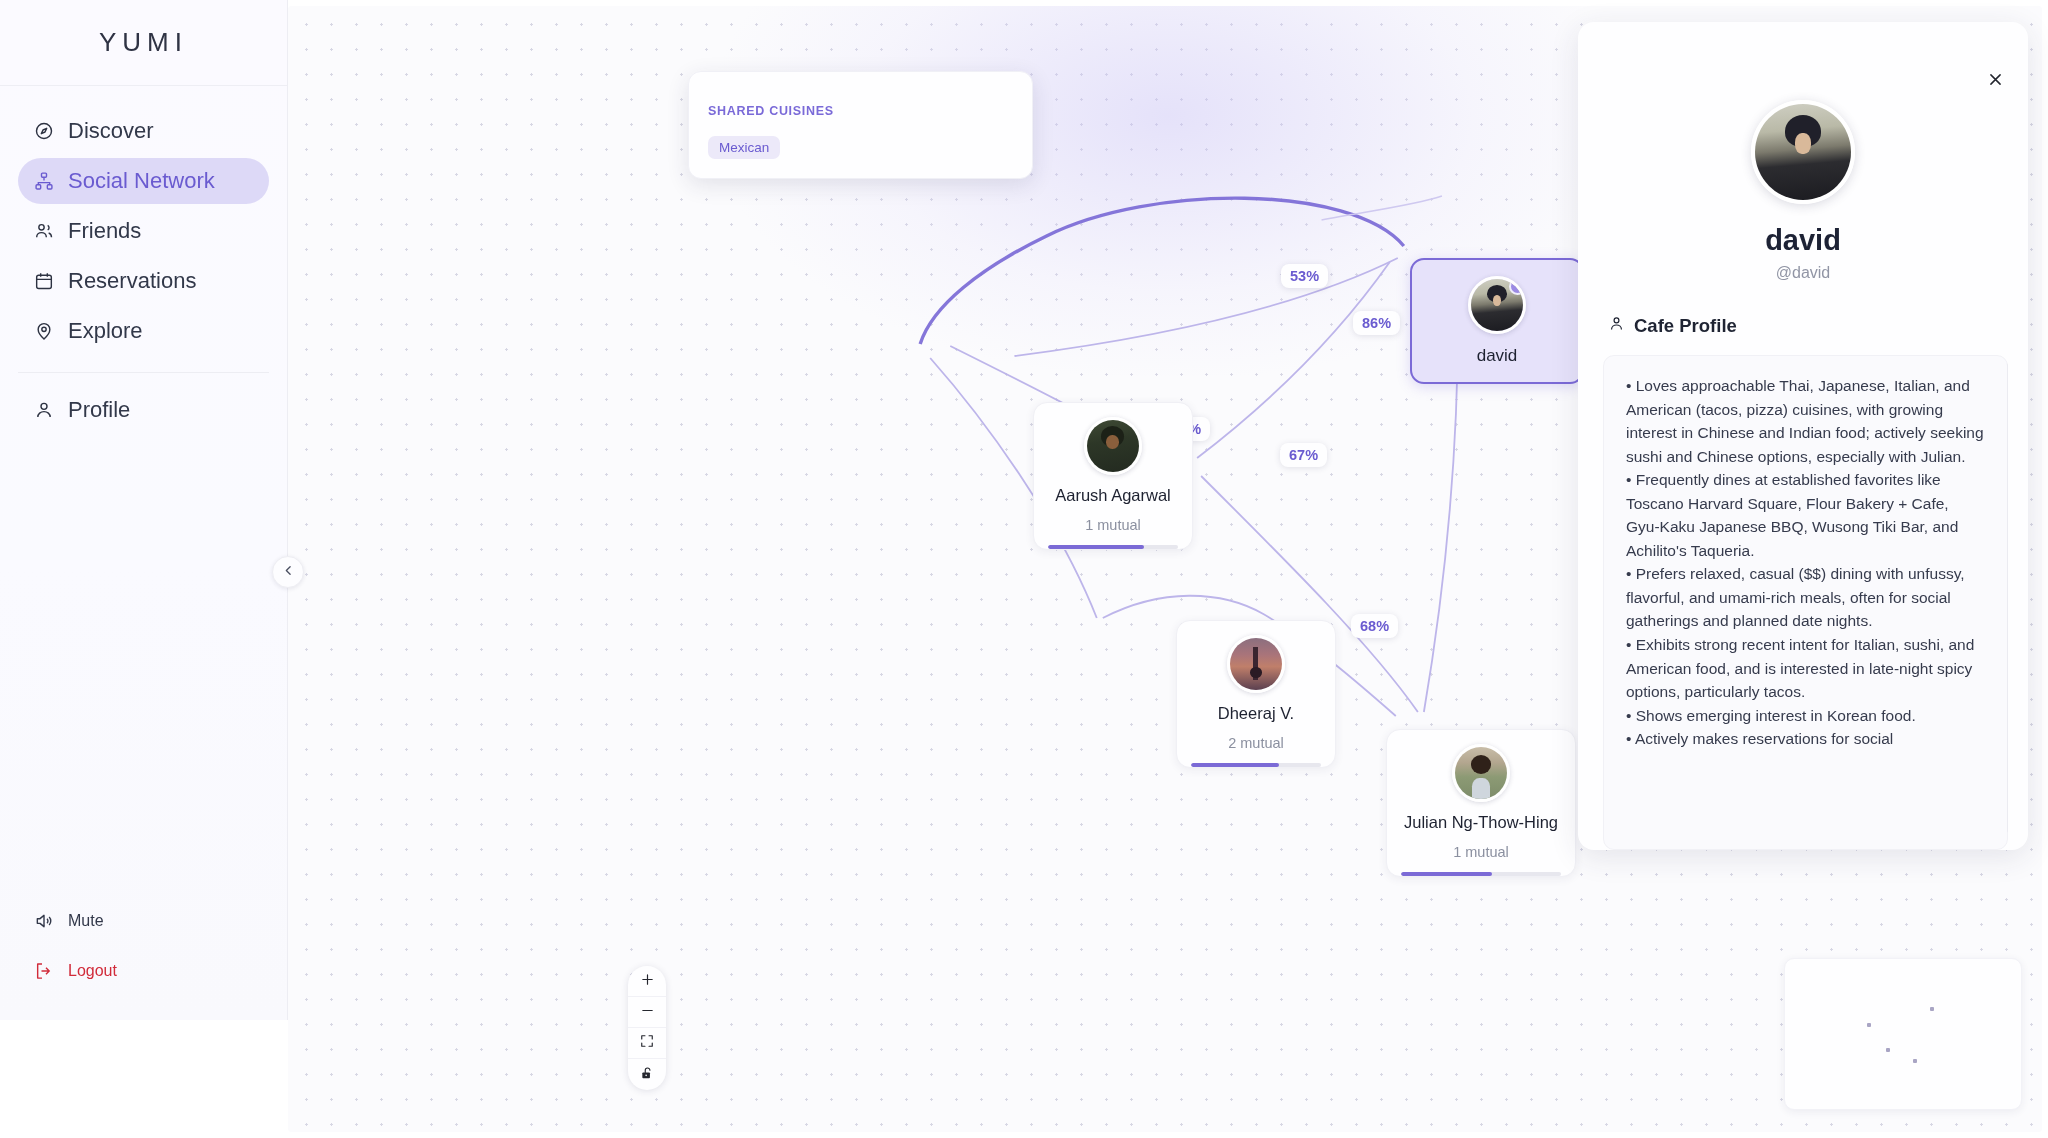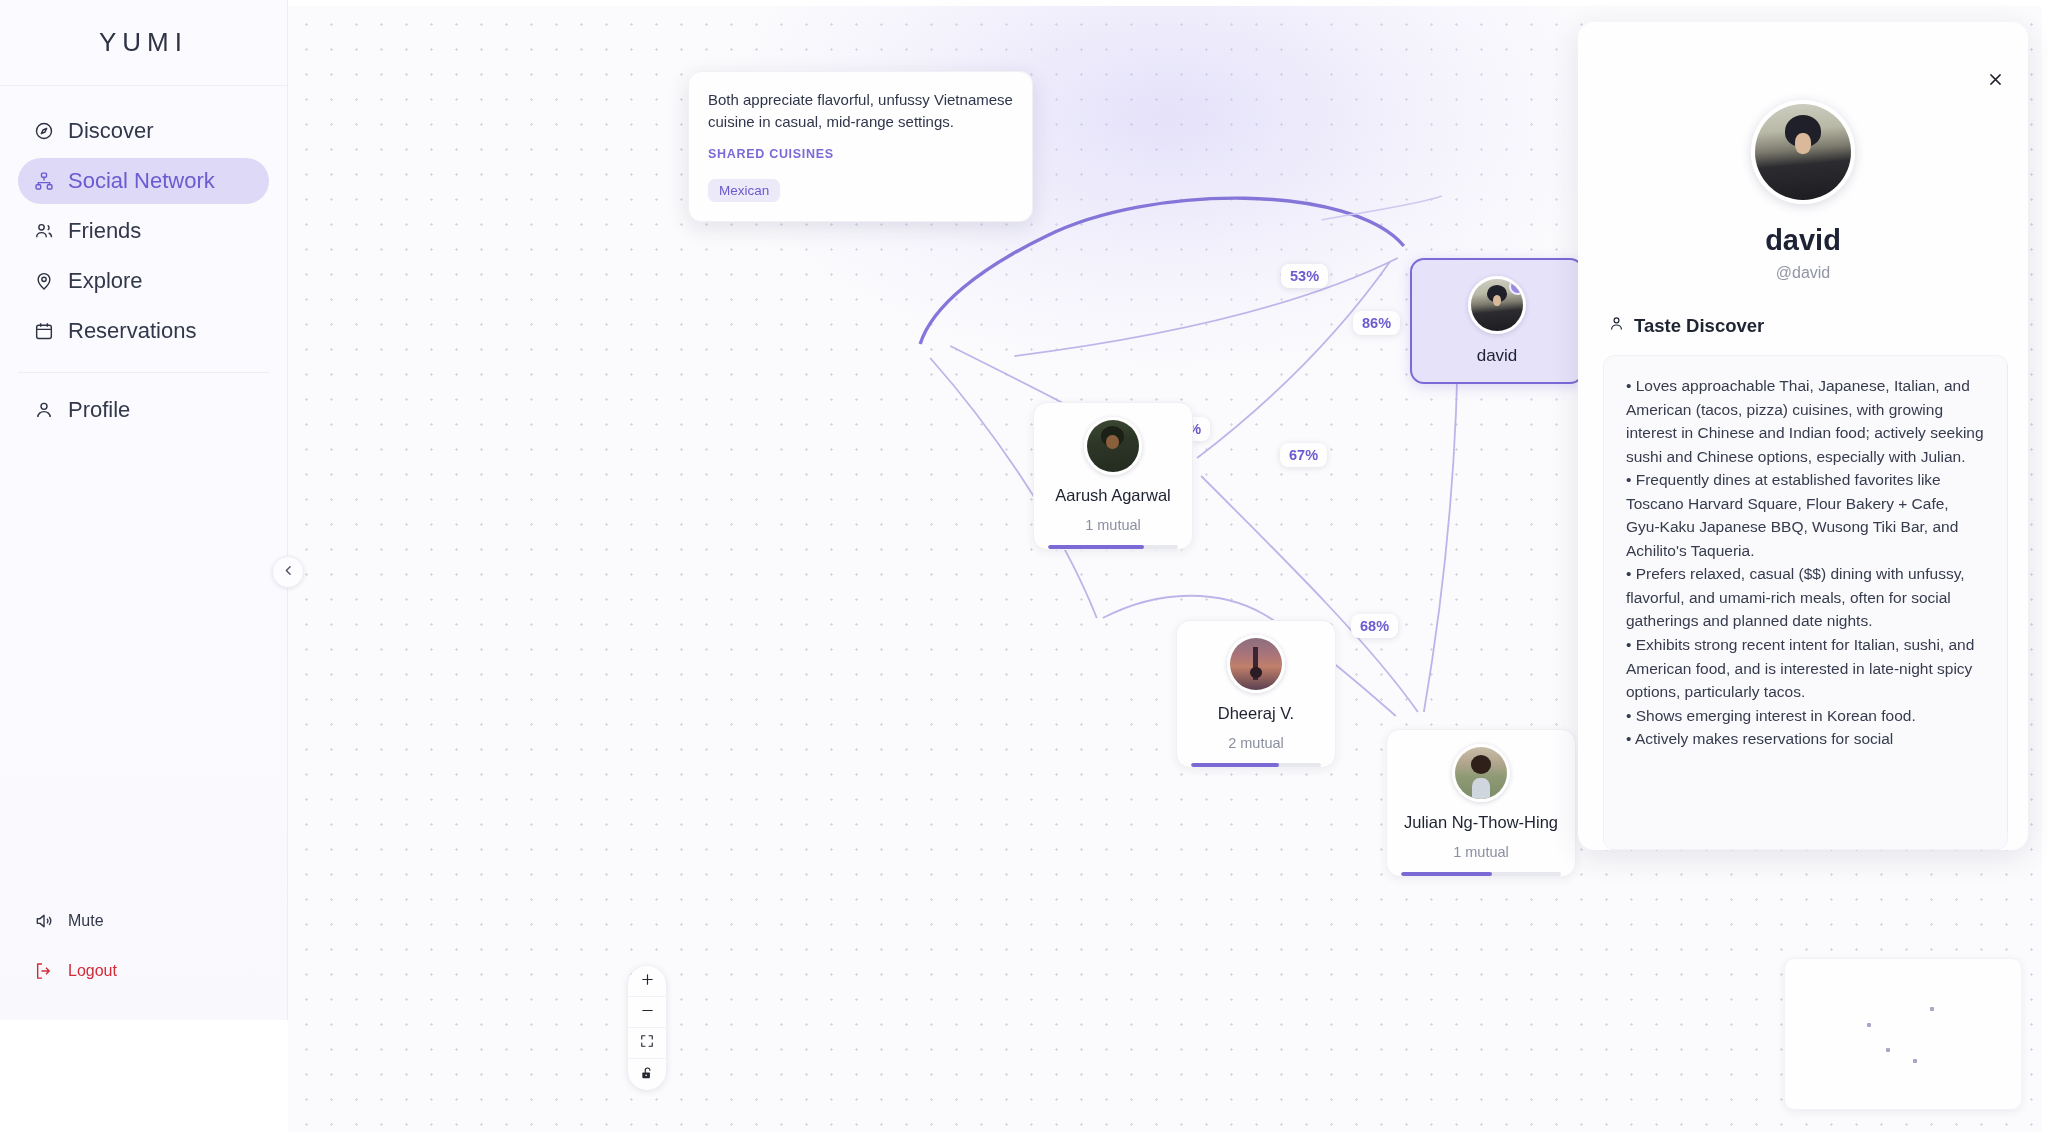--- a/index.html
+++ b/index.html
@@ -234,35 +234,35 @@
               <path d="M3.2 19.5c0-3.3 2.6-5.6 5.8-5.6s5.8 2.3 5.8 5.6"></path>
               <path d="M16.4 5.2a3.2 3.2 0 010 5.6M17.6 14.4c2.1.6 3.4 2.5 3.4 5.1"></path>
             </svg>
         </span>
         <span>Friends</span>
       </div>
 
       <div class="nav-item">
         <span class="ico">
           <svg viewBox="0 0 24 24" fill="none" stroke="currentColor" stroke-width="1.7">
+              <rect x="3.2" y="5" width="17.6" height="16" rx="2.4"></rect>
+              <path d="M3.2 10h17.6M8 2.8v4.2M16 2.8v4.2"></path>
+            </svg>
+        </span>
+        <span>Reservations</span>
+      </div>
+
+      <div class="nav-item">
+        <span class="ico">
+          <svg viewBox="0 0 24 24" fill="none" stroke="currentColor" stroke-width="1.7">
               <path d="M12 21.5s7-6.4 7-11.4A7 7 0 005 10.1c0 5 7 11.4 7 11.4z"></path>
               <circle cx="12" cy="10" r="2.6"></circle>
             </svg>
         </span>
         <span>Explore</span>
-      </div>
-
-      <div class="nav-item">
-        <span class="ico">
-          <svg viewBox="0 0 24 24" fill="none" stroke="currentColor" stroke-width="1.7">
-              <rect x="3.2" y="5" width="17.6" height="16" rx="2.4"></rect>
-              <path d="M3.2 10h17.6M8 2.8v4.2M16 2.8v4.2"></path>
-            </svg>
-        </span>
-        <span>Reservations</span>
       </div>
     </nav>
 
     <div class="nav-sep"></div>
 
     <nav class="nav" style="padding-top:0">
       <div class="nav-item">
         <span class="ico">
           <svg viewBox="0 0 24 24" fill="none" stroke="currentColor" stroke-width="1.7">
               <circle cx="12" cy="7.6" r="3.6"></circle>
@@ -323,21 +323,20 @@
         <path d="M910 470 C 1000 560, 1080 640, 1126 706" fill="none" stroke="#bdb5ea" stroke-width="1.8"></path>
 
         <path d="M812 612 C 870 582, 930 584, 972 608 C 1020 636, 1070 680, 1104 710" fill="none" stroke="#bdb5ea" stroke-width="1.8"></path>
 
         <path d="M1166 312 C 1166 470, 1150 600, 1132 706" fill="none" stroke="#bdb5ea" stroke-width="1.8"></path>
 
         <path d="M1150 190 C 1120 200, 1070 206, 1030 214" fill="none" stroke="#cfc9f0" stroke-width="1.5"></path>
       </svg>
 
       <div class="tip">
-        <div class="desc">Both appreciate flavorful, unfussy Vietnamese cuisine in casual, mid-range settings.</div>
         <div class="lbl">SHARED CUISINES</div>
         <div class="chips">
           <span class="chip">Mexican</span>
         </div>
       </div>
 
       <div class="pct" style="left:993px; top:258px;">53%</div>
       <div class="pct" style="left:1065px; top:305px;">86%</div>
       <div class="pct" style="left:875px; top:411px;">74%</div>
       <div class="pct" style="left:992px; top:437px;">67%</div>
@@ -443,21 +442,21 @@
       <div class="panel-handle">@david</div>
     </div>
 
     <div class="sec-head">
       <span>
         <svg width="17" height="17" viewBox="0 0 24 24" fill="none" stroke="currentColor" stroke-width="1.7">
             <circle cx="12" cy="7.6" r="3.4"></circle>
             <path d="M5 20.5c0-3.8 3.2-6.4 7-6.4s7 2.6 7 6.4"></path>
           </svg>
       </span>
-      <span>Taste Discover</span>
+      <span>Cafe Profile</span>
     </div>
 
     <div class="panel-body">
       <div class="taste-card">
         <p>• Loves approachable Thai, Japanese, Italian, and American (tacos, pizza) cuisines, with growing interest in Chinese and Indian food; actively seeking sushi and Chinese options, especially with Julian.</p>
         <p>• Frequently dines at established favorites like Toscano Harvard Square, Flour Bakery + Cafe, Gyu-Kaku Japanese BBQ, Wusong Tiki Bar, and Achilito's Taqueria.</p>
         <p>• Prefers relaxed, casual ($$) dining with unfussy, flavorful, and umami-rich meals, often for social gatherings and planned date nights.</p>
         <p>• Exhibits strong recent intent for Italian, sushi, and American food, and is interested in late-night spicy options, particularly tacos.</p>
         <p>• Shows emerging interest in Korean food.</p>
         <p>• Actively makes reservations for social</p>

